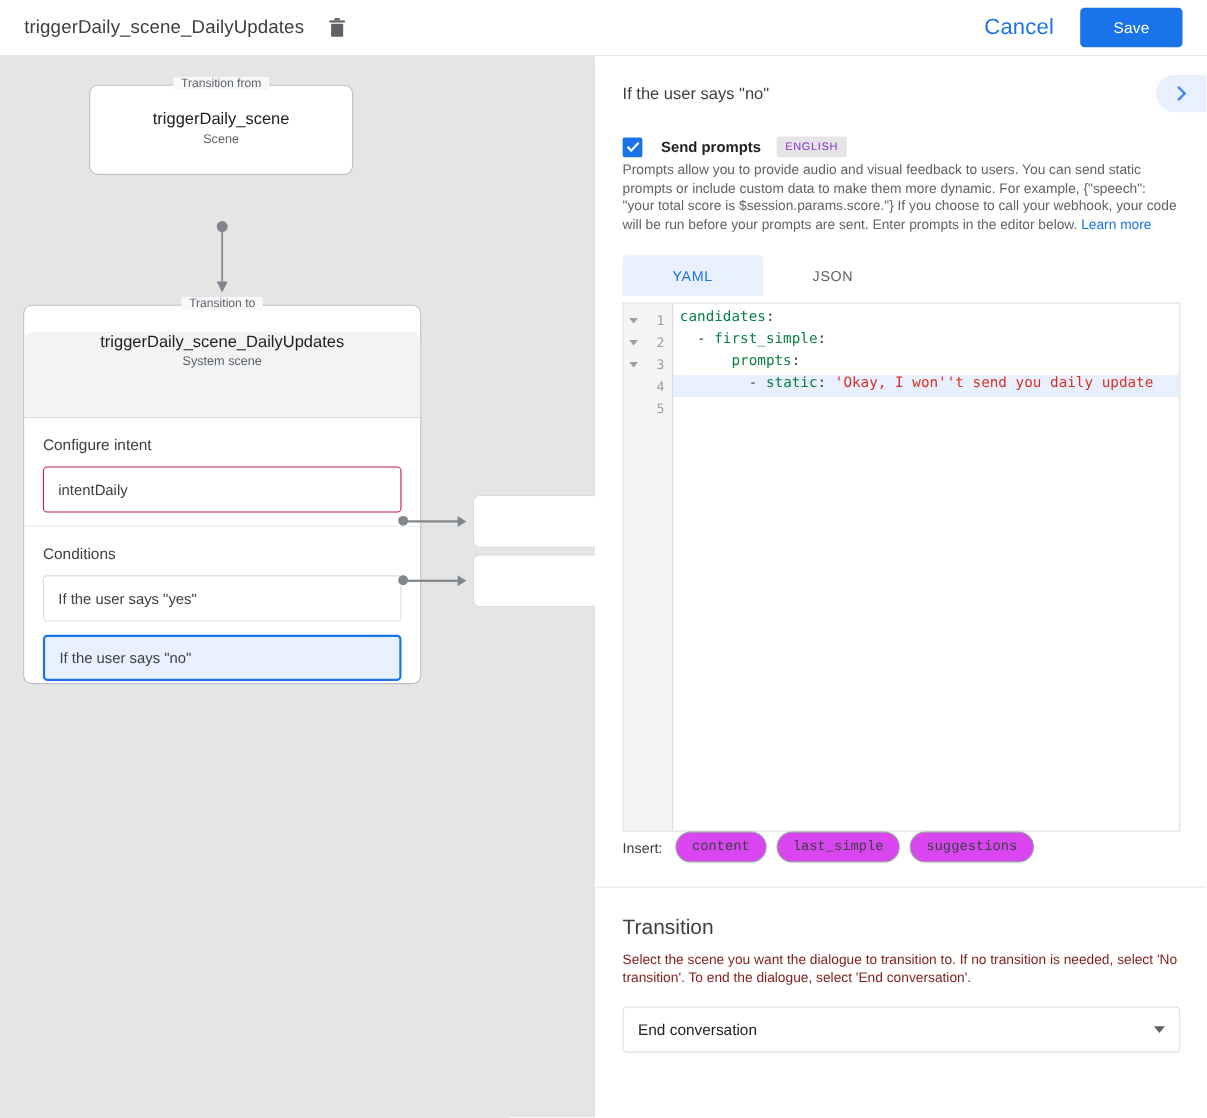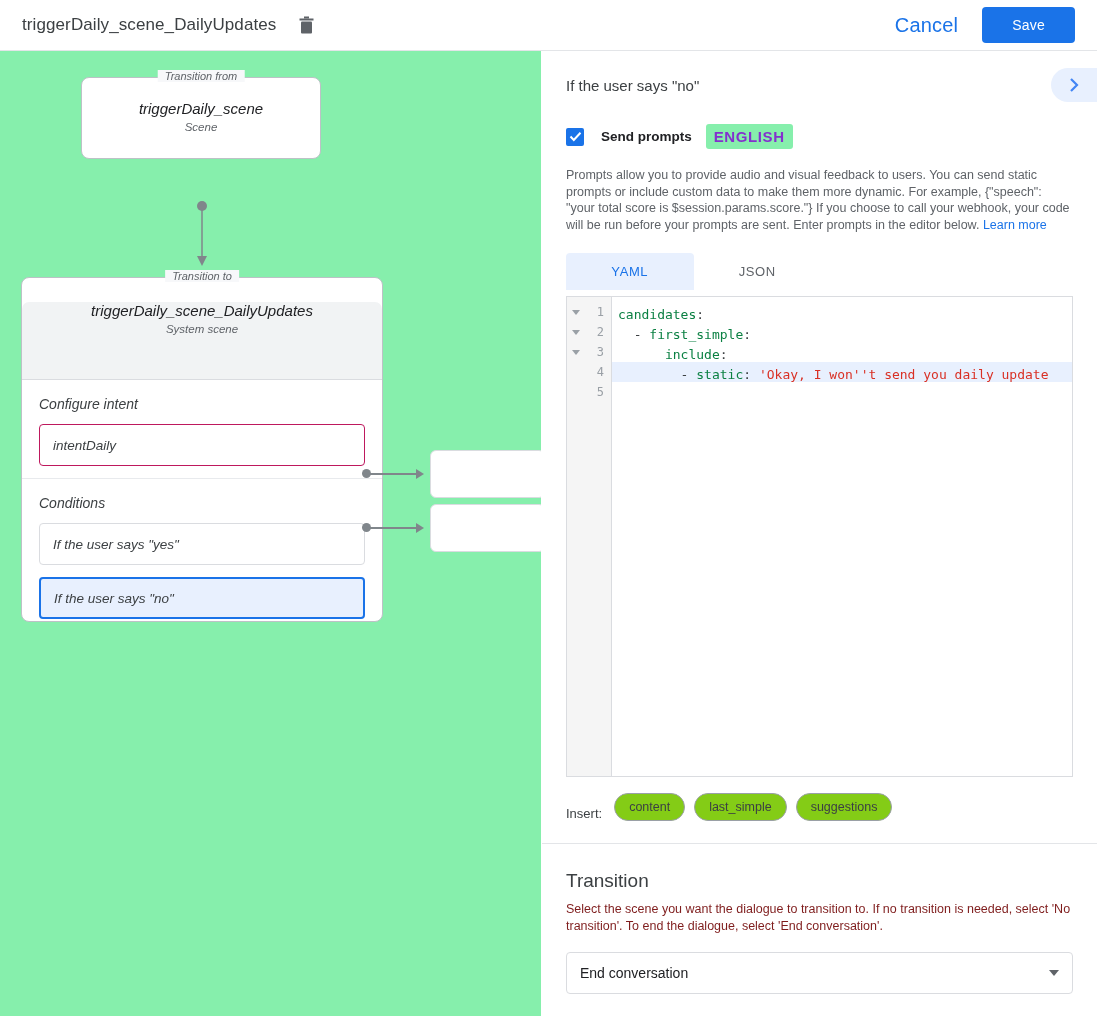--- a/index.html
+++ b/index.html
@@ -58,23 +58,22 @@
     cursor: pointer;
     letter-spacing: .2px;
     font-family: "Liberation Sans", sans-serif;
   }
 
   
   .graph-pane {
     position: absolute;
     top: 51px; left: 0;
     width: 541px; height: 965px;
-    background: #86efac;
+    background: #e5e5e5;
     overflow: hidden;
-    font-style: italic;
   }
   .graph-scroll-edge {
     position: absolute;
     top: 51px; left: 541px;
     width: 1px; height: 965px;
     background: #ffffff;
   }
 
   
   .node-from {
@@ -237,30 +236,30 @@
     display: flex; align-items: center; justify-content: center;
   }
   .check-label {
     margin-left: 17px;
     font-size: 13.5px;
     color: #202124;
     font-weight: bold;
   }
   .lang-badge {
     margin-left: 14px;
-    background: #86efac;
+    background: #e5e5e5;
     color: #8430ce;
-    font-size: 15px;
+    font-size: 10px;
     letter-spacing: .6px;
     padding: 4px 8px;
     border-radius: 3px;
-    font-weight: bold;
+    font-weight: normal;
   }
   .help-text {
-    margin-top: 18px;
+    margin-top: 3px;
     font-size: 12.5px;
     line-height: 16.5px;
     color: #5f6368;
     max-width: 510px;
   }
   .help-link { color: #1a73e8; text-decoration: none; cursor: pointer; }
 
   
   .tabs {
     display: flex;
@@ -317,51 +316,50 @@
     cursor: pointer;
   }
   .code-area {
     flex: 1;
     padding-top: 5px;
     overflow: hidden;
     position: relative;
   }
   .code-row {
     height: 20px;
-    display: flex; align-items: flex-end;
+    display: flex; align-items: flex-start;
     padding-left: 6px;
     font-family: "DejaVu Sans Mono", monospace;
     font-size: 13px;
     white-space: pre;
   }
   .code-row.highlight { background: #e8f0fe; }
   .tok-key { color: #0b8043; }
   .tok-punc { color: #3c4043; }
   .tok-str { color: #d93025; }
   .tok-plain { color: #3c4043; }
 
   .insert-row {
-    display: flex; align-items: flex-end;
-    margin-top: 16px;
+    display: flex; align-items: center;
   }
   .insert-label {
     font-size: 13px;
     color: #3c4043;
     margin-right: 12px;
   }
   .chip {
     border: 1px solid #9aa0a6;
     border-radius: 15px;
     padding: 6px 14px;
     font-size: 12.5px;
     color: #3c4043;
     margin-right: 9px;
     cursor: pointer;
-    background: #84cc16;
-    font-family: Liberation Sans, sans-serif;
+    background: #d946ef;
+    font-family: Liberation Mono, monospace;
   }
 
   .panel-divider {
     margin-top: 22px;
     height: 1px;
     background: #e3e5e8;
     margin-left: -24px;
     margin-right: -24px;
   }
 
@@ -507,21 +505,21 @@
           <div class="gutter-row">
             <span>4</span>
           </div>
           <div class="gutter-row">
             <span>5</span>
           </div>
         </div>
         <div class="code-area">
           <div class="code-row"><span class="tok-key"><span class="tok-plain"></span><span class="tok-key">candidates</span><span class="tok-punc">:</span></span></div>
           <div class="code-row"><span class="tok-key"><span class="tok-plain">&nbsp;&nbsp;-&nbsp;</span><span class="tok-key">first_simple</span><span class="tok-punc">:</span></span></div>
-          <div class="code-row"><span class="tok-key"><span class="tok-plain">&nbsp;&nbsp;&nbsp;&nbsp;&nbsp;&nbsp;</span><span class="tok-key">include</span><span class="tok-punc">:</span></span></div>
+          <div class="code-row"><span class="tok-key"><span class="tok-plain">&nbsp;&nbsp;&nbsp;&nbsp;&nbsp;&nbsp;</span><span class="tok-key">prompts</span><span class="tok-punc">:</span></span></div>
           <div class="code-row highlight"><span class="tok-plain"><span class="tok-plain">&nbsp;&nbsp;&nbsp;&nbsp;&nbsp;&nbsp;&nbsp;&nbsp;-&nbsp;</span><span class="tok-key">static</span><span class="tok-punc">:</span><span class="tok-str"> 'Okay, I won''t send you daily update</span></span></div>
           <div class="code-row"><span class="tok-plain"></span></div>
         </div>
       </div>
 
       <div class="insert-row">
         <div class="insert-label">Insert:</div>
         <button class="chip">content</button>
         <button class="chip">last_simple</button>
         <button class="chip">suggestions</button>

